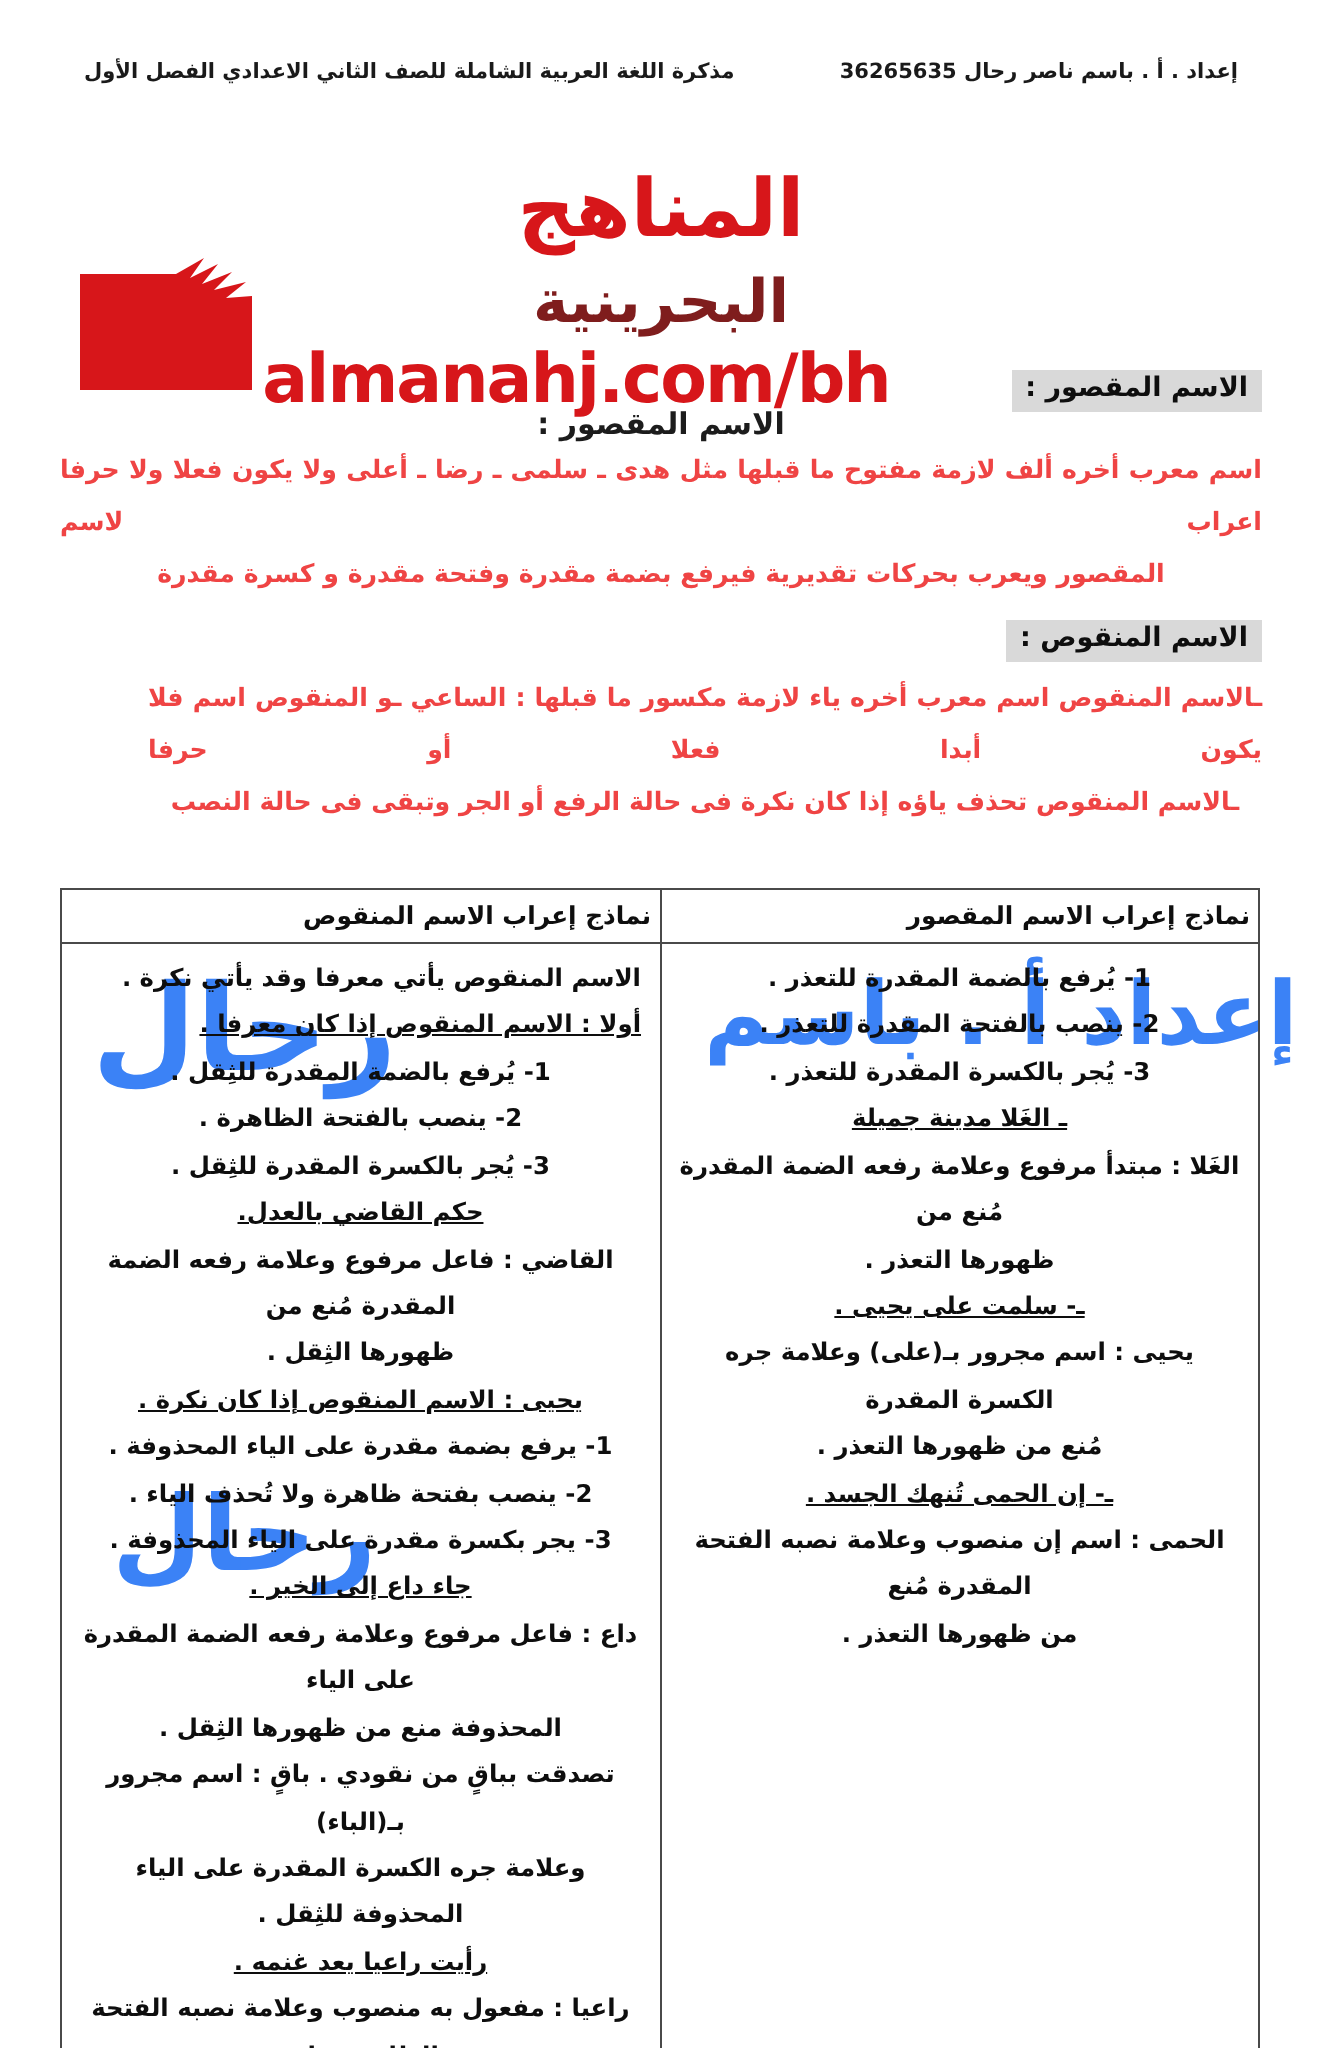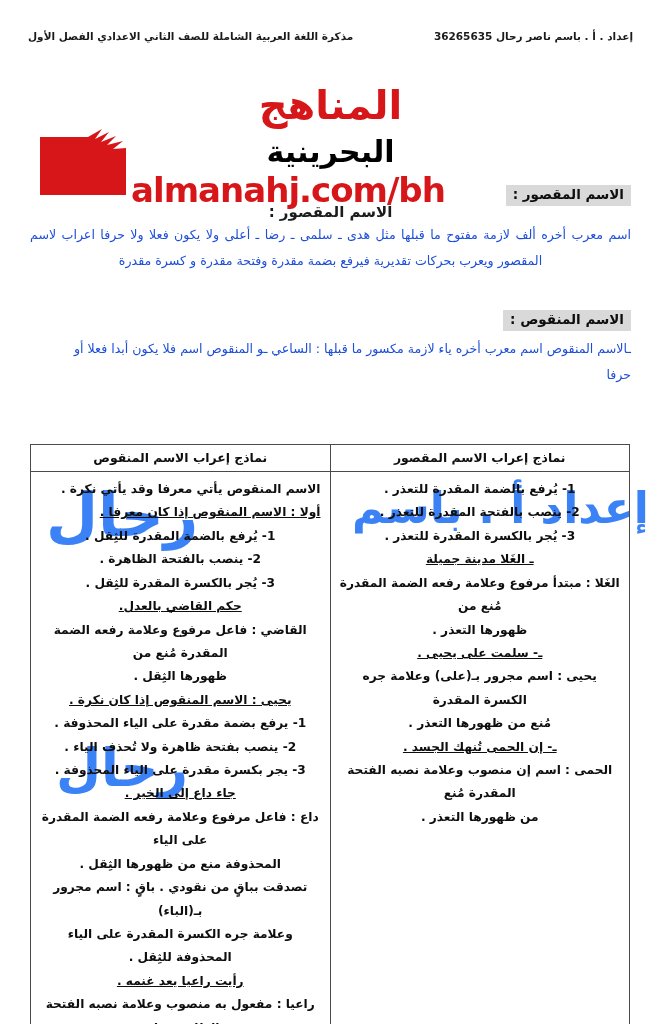--- a/index.html
+++ b/index.html
@@ -20,21 +20,21 @@
   
   .doc-header {
     position: absolute;
     top: 30px;
     left: 0;
     width: 661px;
     display: flex;
     flex-direction: row-reverse;
     justify-content: space-between;
     align-items: flex-start;
-    padding: 0 28px;
+    padding: 0 42px;
     box-sizing: border-box;
     direction: rtl;
     gap: 44px;
   }
   .hdr-text {
     font-size: 10.5px;
     font-weight: bold;
     color: #1a1a1a;
     white-space: nowrap;
     letter-spacing: 0;
@@ -64,21 +64,21 @@
     direction: rtl;
   }
   .wm-bahrainia {
     position: absolute;
     top: 52px;
     left: 0;
     width: 661px;
     text-align: center;
     font-size: 30px;
     font-weight: bold;
-    color: #000000;
+    color: #7f1d1d;
     line-height: 1;
     direction: rtl;
   }
   .wm-url {
     position: absolute;
     top: 88px;
     left: 0;
     width: 576px;
     text-align: center;
     font-size: 34px;
@@ -126,23 +126,23 @@
   #sec-manqus { top: 310px; }
 
   
   .para {
     position: absolute;
     right: 30px;
     left: 30px;
     direction: rtl;
     text-align: justify;
     font-size: 12.6px;
-    font-weight: normal;
+    font-weight: bold;
     line-height: 2.05;
-    color: #1d4ed8;
+    color: #ef4444;
   }
   #para-maqsur { top: 222px; }
   #para-manqus { top: 336px; margin-left: 44px; }
   .para .line { display: block; }
   #para-maqsur .line:nth-child(1) { text-align: justify; text-align-last: justify; }
   #para-maqsur .line:nth-child(2) { text-align: center; }
   #para-manqus .line { text-align: center; }
   #para-manqus .line:nth-child(1) { text-align: justify; text-align-last: justify; }
 
   
@@ -154,21 +154,21 @@
     border-collapse: collapse;
     direction: rtl;
     table-layout: fixed;
   }
   .tbl td, .tbl th {
     border: 1px solid #4a4a4a;
     vertical-align: top;
     padding: 6px 9px 10px 9px;
   }
   .tbl th {
-    text-align: center;
+    text-align: right;
     font-size: 12.4px;
     font-weight: bold;
     padding: 5px 4px 6px 4px;
     color: #0e0e0e;
   }
   .tbl td {
     font-size: 12.2px;
     font-weight: bold;
     line-height: 1.92;
     color: #0e0e0e;
@@ -218,20 +218,21 @@
 
   <div class="sec-head" id="sec-maqsur">الاسم المقصور :</div>
   <div class="para" id="para-maqsur">
     <span class="line">اسم معرب أخره ألف لازمة مفتوح ما قبلها  مثل هدى ـ سلمى ـ رضا ـ أعلى ولا يكون فعلا ولا حرفا    اعراب لاسم</span>
     <span class="line">المقصور ويعرب بحركات تقديرية فيرفع بضمة مقدرة وفتحة مقدرة و كسرة مقدرة</span>
   </div>
 
   <div class="sec-head" id="sec-manqus">الاسم المنقوص :</div>
   <div class="para" id="para-manqus">
     <span class="line">ـالاسم المنقوص اسم معرب أخره ياء لازمة مكسور ما قبلها : الساعي ـو المنقوص اسم فلا يكون أبدا فعلا أو حرفا</span>
+    <span class="line">ـالاسم المنقوص تحذف ياؤه إذا كان نكرة فى حالة الرفع أو الجر وتبقى فى حالة النصب</span>
   </div>
 
   <table class="tbl">
     <thead>
       <tr>
         <th style="width:50%">نماذج  إعراب الاسم المقصور</th>
         <th style="width:50%">نماذج  إعراب الاسم المنقوص</th>
       </tr>
     </thead>
     <tbody>

